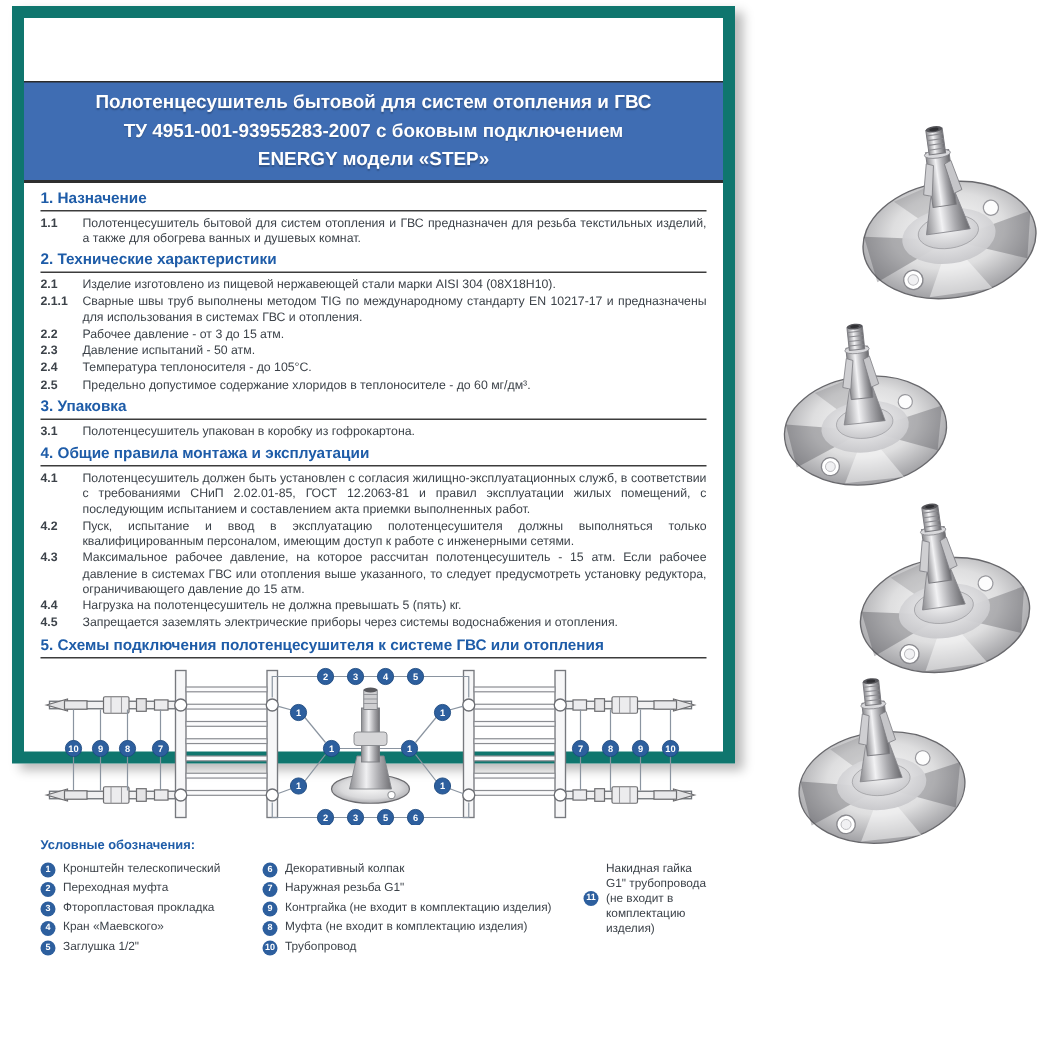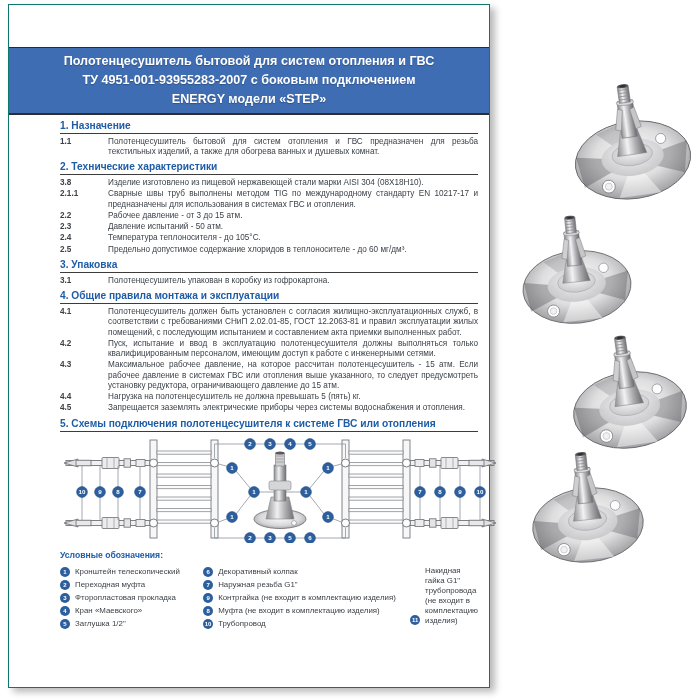--- a/index.html
+++ b/index.html
@@ -2,49 +2,49 @@
 <html><head>
 <meta charset="utf-8">
 <style>
   html,body{margin:0;padding:0;}
   body{
     width:698px;height:700px;position:relative;overflow:hidden;
     background:#ffffff;
     font-family:"Liberation Sans", sans-serif;
   }
   .page{
-    position:absolute;left:8px;top:4px;width:482px;height:684px;
-    background:#fff;border:1px solid #0f766e;
+    position:absolute;left:8px;top:4px;width:482px;height:505px;
+    background:#fff;border:8px solid #0f766e;
     box-shadow:5px 4px 7px rgba(0,0,0,0.28);
     box-sizing:border-box;
   }
   .top-space{height:42px;}
   .band{
     background:#3f6db3;
     border-top:1px solid #2b2b2b;border-bottom:2px solid #2e2e2e;
     color:#fff;text-align:center;font-weight:bold;font-size:12.6px;line-height:1.5;
     padding:4px 8px;text-shadow:0 1px 1px rgba(0,0,0,0.25);
   }
-  .content{padding:2px 11px 0;margin-left:40px;}
+  .content{padding:2px 11px 0;}
   .sec-title{
     color:#1e5ca8;font-weight:bold;font-size:10.2px;
     border-bottom:1.4px solid #3c3c3c;
     padding:3px 0 2px;margin-bottom:3px;
   }
-  .clause{display:flex;margin:1px 0;gap:20px;}
+  .clause{display:flex;margin:1px 0;}
   .clause .num{flex:0 0 28px;font-weight:bold;font-size:8.2px;color:#3c4249;line-height:1.25;}
   .clause .txt{flex:1;font-size:8.2px;color:#3c4249;text-align:justify;line-height:1.25;}
   .diagram-wrap{margin:2px 0 0;}
   .legend-title{color:#1e5ca8;font-weight:bold;font-size:8.6px;margin:3px 0 4px;}
   .legend-cols{display:flex;}
   .lcol{box-sizing:border-box;}
   .lcol1{width:148px;}
   .lcol2{width:214px;}
   .lcol3{flex:1;}
-  .litem{display:flex;margin:2.5px 0;align-items:flex-end;}
+  .litem{display:flex;margin:2.5px 0;align-items:center;}
   .lbadge{
     flex:0 0 10px;width:10px;height:10px;border-radius:50%;
     background:#2d5f9e;color:#fff;font-size:6px;font-weight:bold;
     text-align:center;line-height:10px;margin-right:5px;margin-top:0.5px;
   }
   .ltext{font-size:7.9px;color:#3c4249;line-height:1.25;}
   .photos{position:absolute;left:496px;top:0;width:202px;height:700px;}
 </style>
 </head>
 <body>
@@ -60,21 +60,21 @@
 
   <div class="content">
     <div>
         <div class="sec-title">1. Назначение</div>
         <div class="clause">
           <span class="num">1.1</span>
           <span class="txt">Полотенцесушитель бытовой для систем отопления и ГВС предназначен для резьба текстильных изделий, а также для обогрева ванных и душевых комнат.</span>
         </div>
         <div class="sec-title">2. Технические характеристики</div>
         <div class="clause">
-          <span class="num">3.8</span>
+          <span class="num">2.1</span>
           <span class="txt">Изделие изготовлено из пищевой нержавеющей стали марки AISI 304 (08Х18Н10).</span>
         </div>
         <div class="clause">
           <span class="num">2.1.1</span>
           <span class="txt">Сварные швы труб выполнены методом TIG по международному стандарту EN 10217-17 и предназначены для использования в системах ГВС и отопления.</span>
         </div>
         <div class="clause">
           <span class="num">2.2</span>
           <span class="txt">Рабочее давление - от 3 до 15 атм.</span>
         </div>

